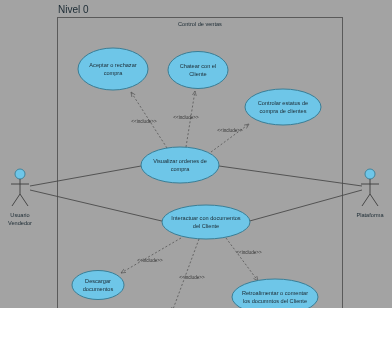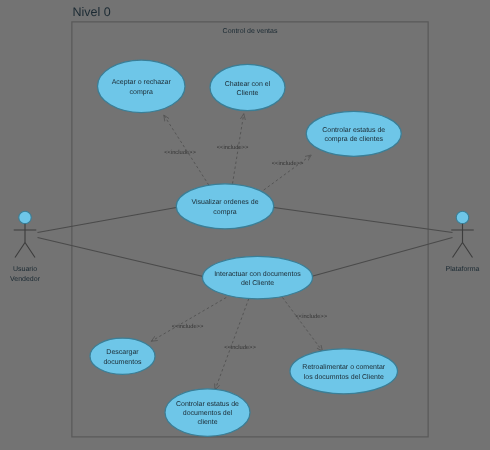--- a/index.html
+++ b/index.html
@@ -6,22 +6,22 @@
     margin: 0;
     padding: 0;
     background: #ffffff;
   }
   body {
     font-family: "Liberation Sans", sans-serif;
   }
   #diagram-root {
     position: relative;
     width: 392px;
-    height: 360px;
-    background: #737373;
+    height: 308px;
+    background: #a3a3a3;
     overflow: hidden;
   }
   #diagram-svg {
     position: absolute;
     left: 0;
     top: 0;
     width: 392px;
     height: 360px;
   }
   .uc-ellipse {

